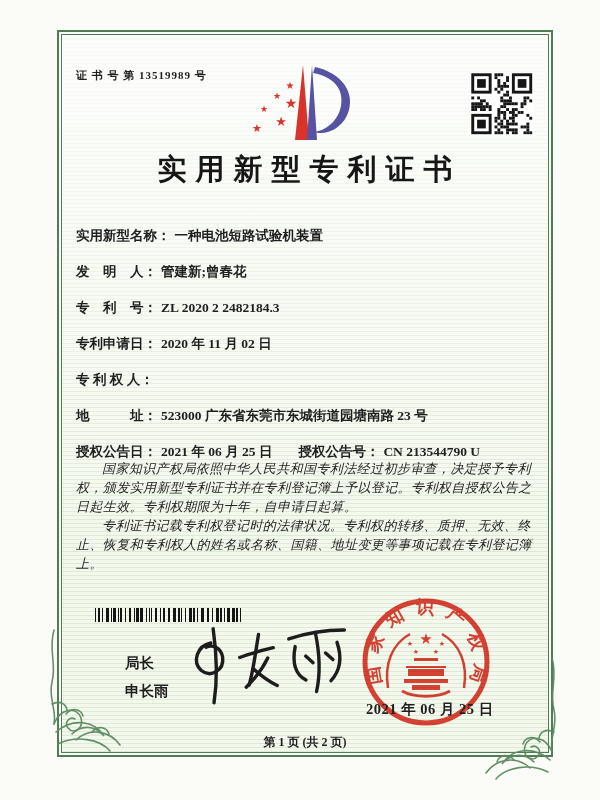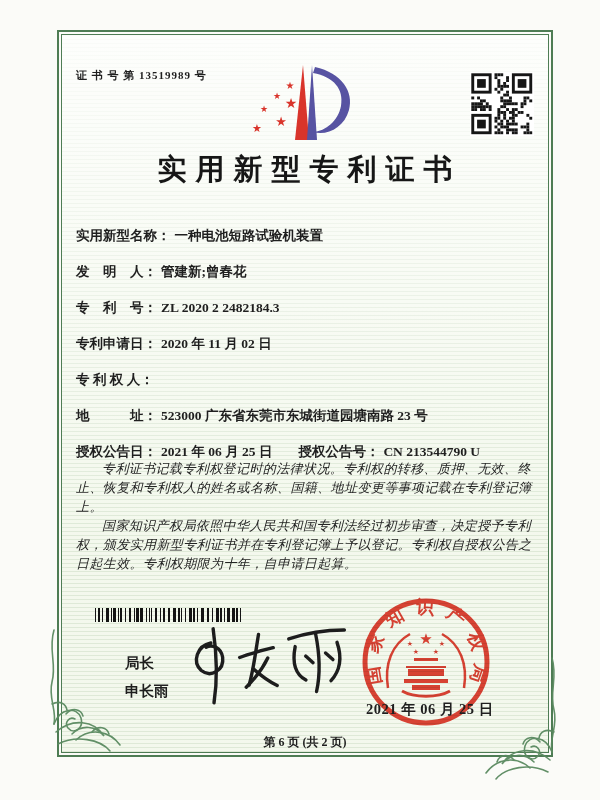--- a/index.html
+++ b/index.html
@@ -270,22 +270,22 @@
       <span class="lbl">授权公告日：</span>
       <span class="val">2021 年 06 月 25 日</span>
       <span class="pair2">
         <span class="lbl">授权公告号：</span>
         <span class="val">CN 213544790 U</span>
       </span>
     </div>
   </div>
 
   <div class="paras">
+    <p>国家知识产权局依照中华人民共和国专利法经过初步审查，决定授予专利权，颁发实用新型专利证书并在专利登记簿上予以登记。专利权自授权公告之日起生效。专利权期限为十年，自申请日起算。</p>
     <p>专利证书记载专利权登记时的法律状况。专利权的转移、质押、无效、终止、恢复和专利权人的姓名或名称、国籍、地址变更等事项记载在专利登记簿上。</p>
-    <p>国家知识产权局依照中华人民共和国专利法经过初步审查，决定授予专利权，颁发实用新型专利证书并在专利登记簿上予以登记。专利权自授权公告之日起生效。专利权期限为十年，自申请日起算。</p>
   </div>
 
   <svg id="barcode-svg" class="barcode" width="146" height="14" viewBox="0 0 146 14">
       <rect x="0" y="0" width="1" height="14" fill="#141414"></rect>
       <rect x="3" y="0" width="2" height="14" fill="#141414"></rect>
       <rect x="7" y="0" width="1" height="14" fill="#141414"></rect>
       <rect x="11" y="0" width="3" height="14" fill="#141414"></rect>
       <rect x="16" y="0" width="1" height="14" fill="#141414"></rect>
       <rect x="18" y="0" width="3" height="14" fill="#141414"></rect>
       <rect x="23" y="0" width="1" height="14" fill="#141414"></rect>
@@ -365,16 +365,16 @@
       <rect x="50" y="89" width="44" height="4" stroke="none"></rect>
       <rect x="58" y="95" width="28" height="5" stroke="none"></rect>
       <path d="M34,98 C30,74 38,54 56,44" fill="none" stroke-width="2.5"></path>
       <path d="M110,98 C114,74 106,54 88,44" fill="none" stroke-width="2.5"></path>
       <path d="M48,101 C60,108 84,108 96,101" fill="none" stroke-width="3"></path>
     </g>
   </svg>
 
   <div class="seal-date">2021 年 06 月 25 日</div>
 
-  <div class="page-num">第 6 页 (共 2 页)</div>
+  <div class="page-num">第 1 页 (共 2 页)</div>
 
 
 </div>
 
 </body></html>

